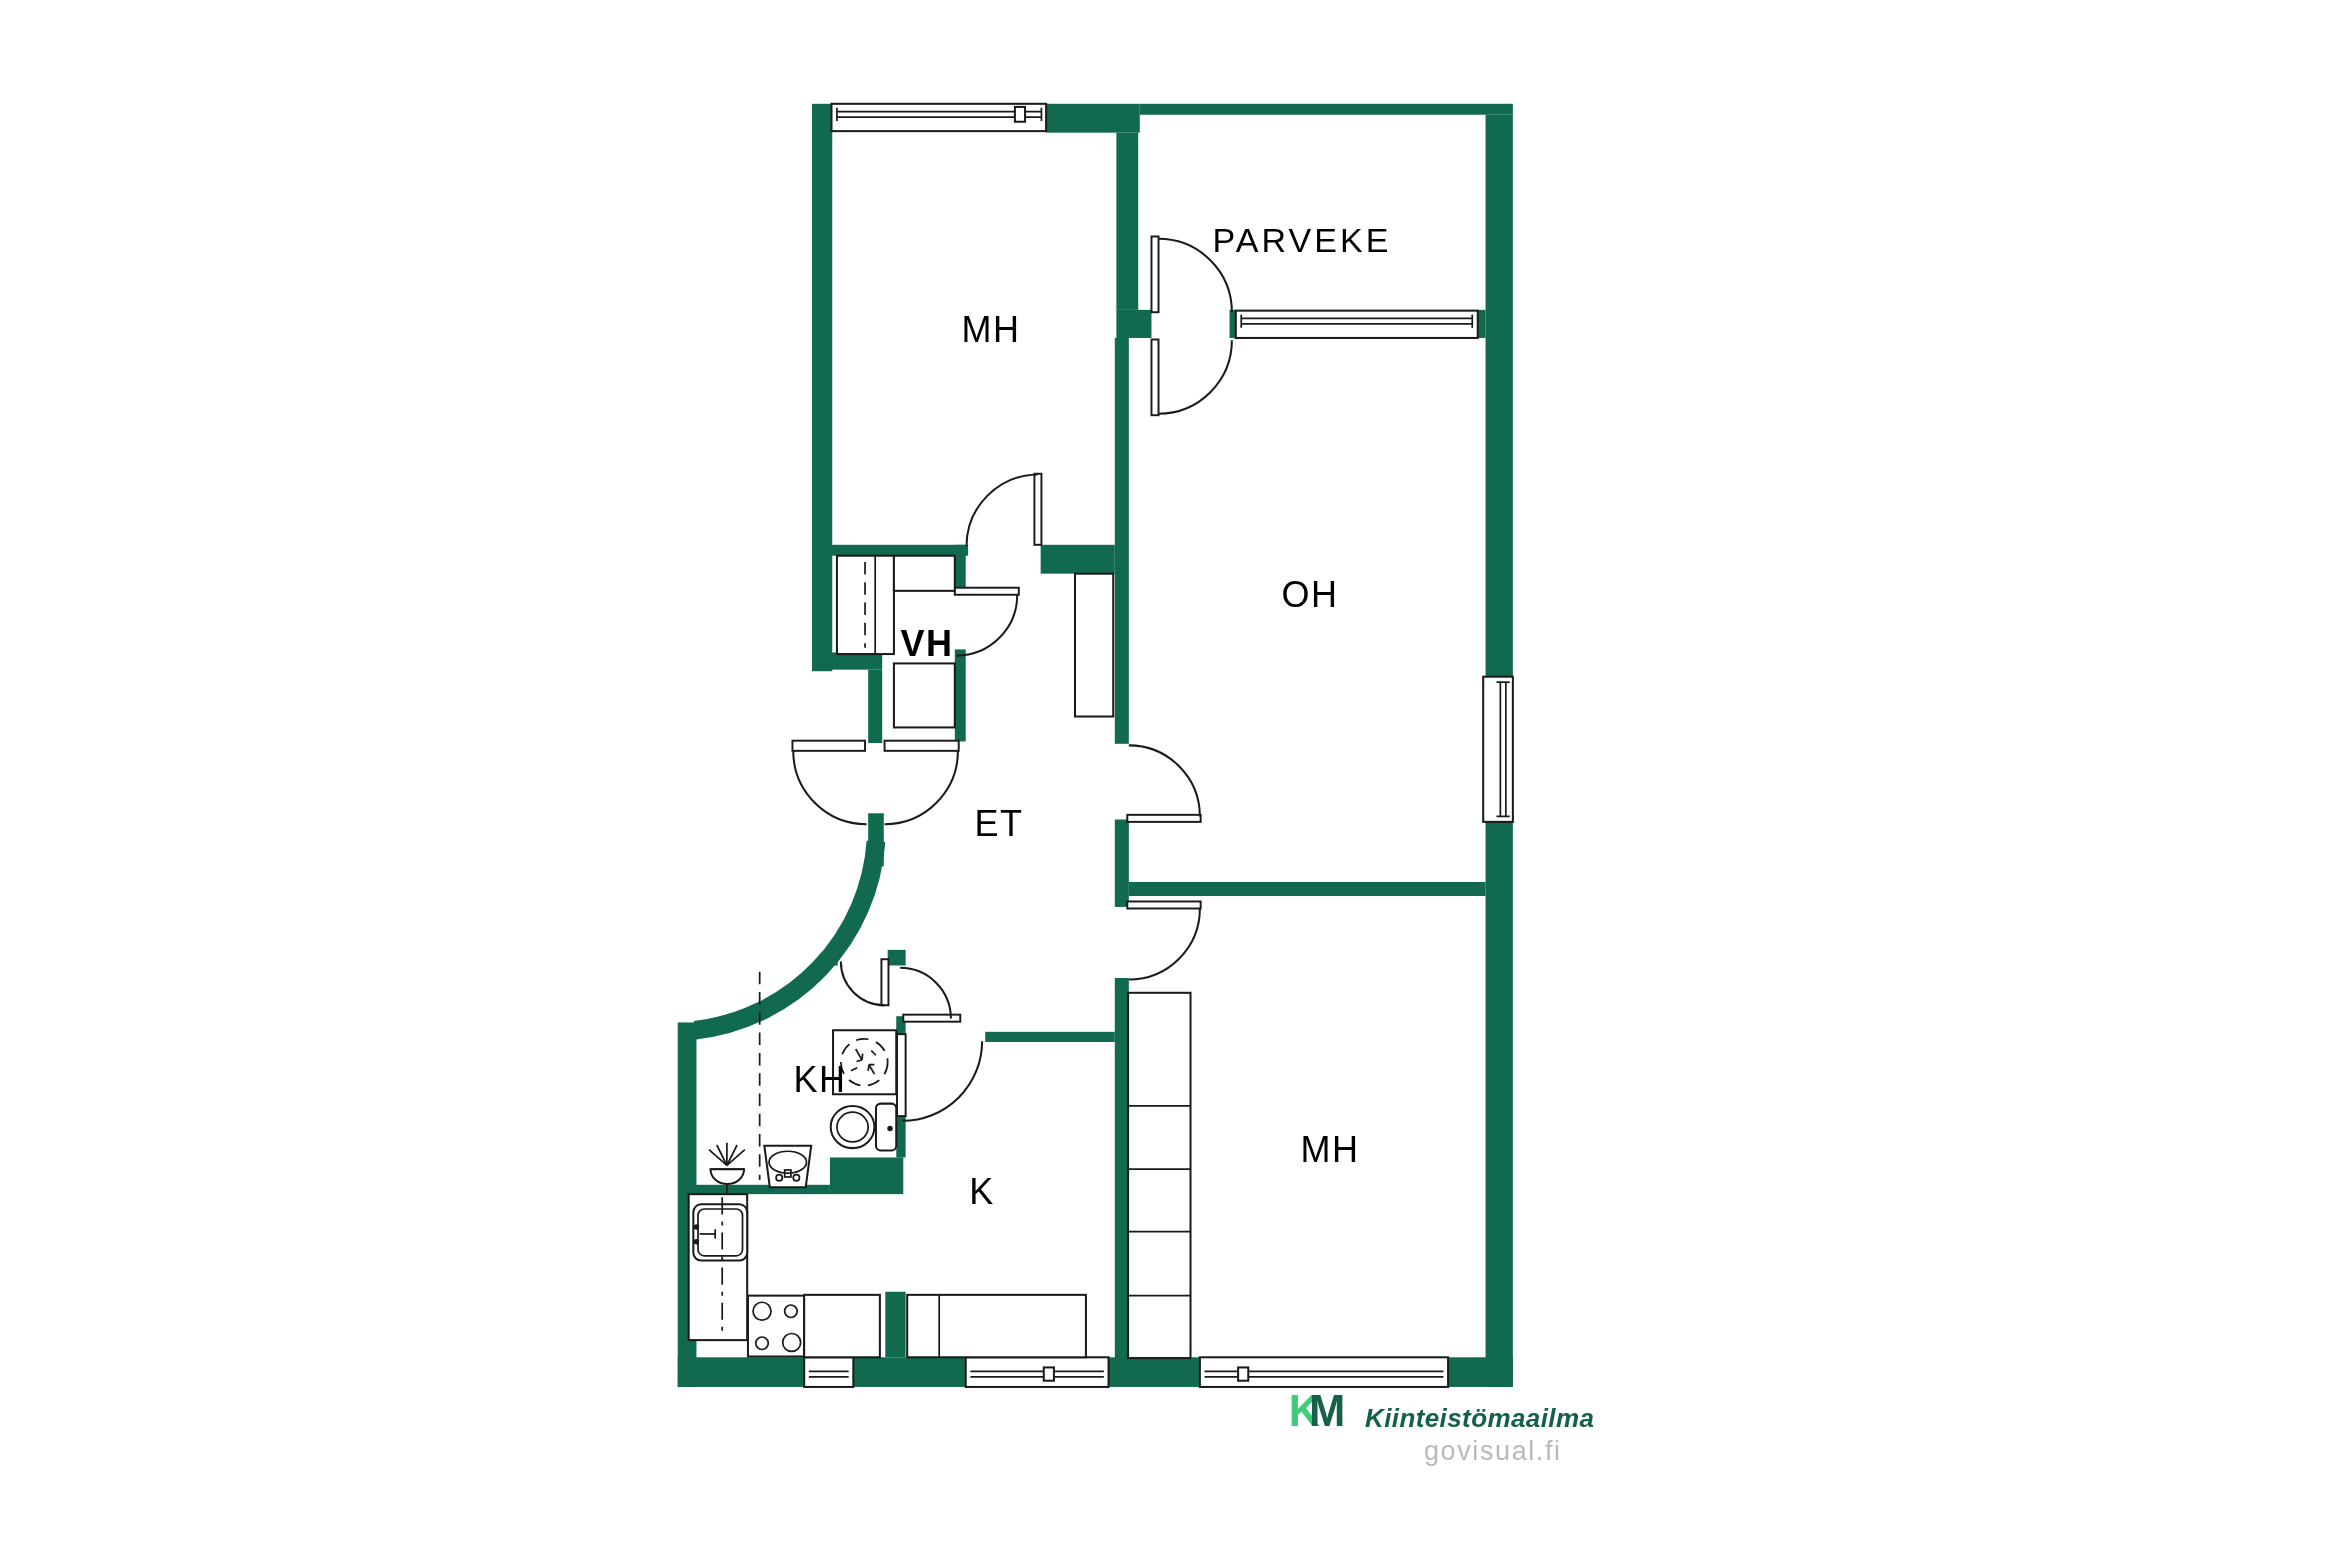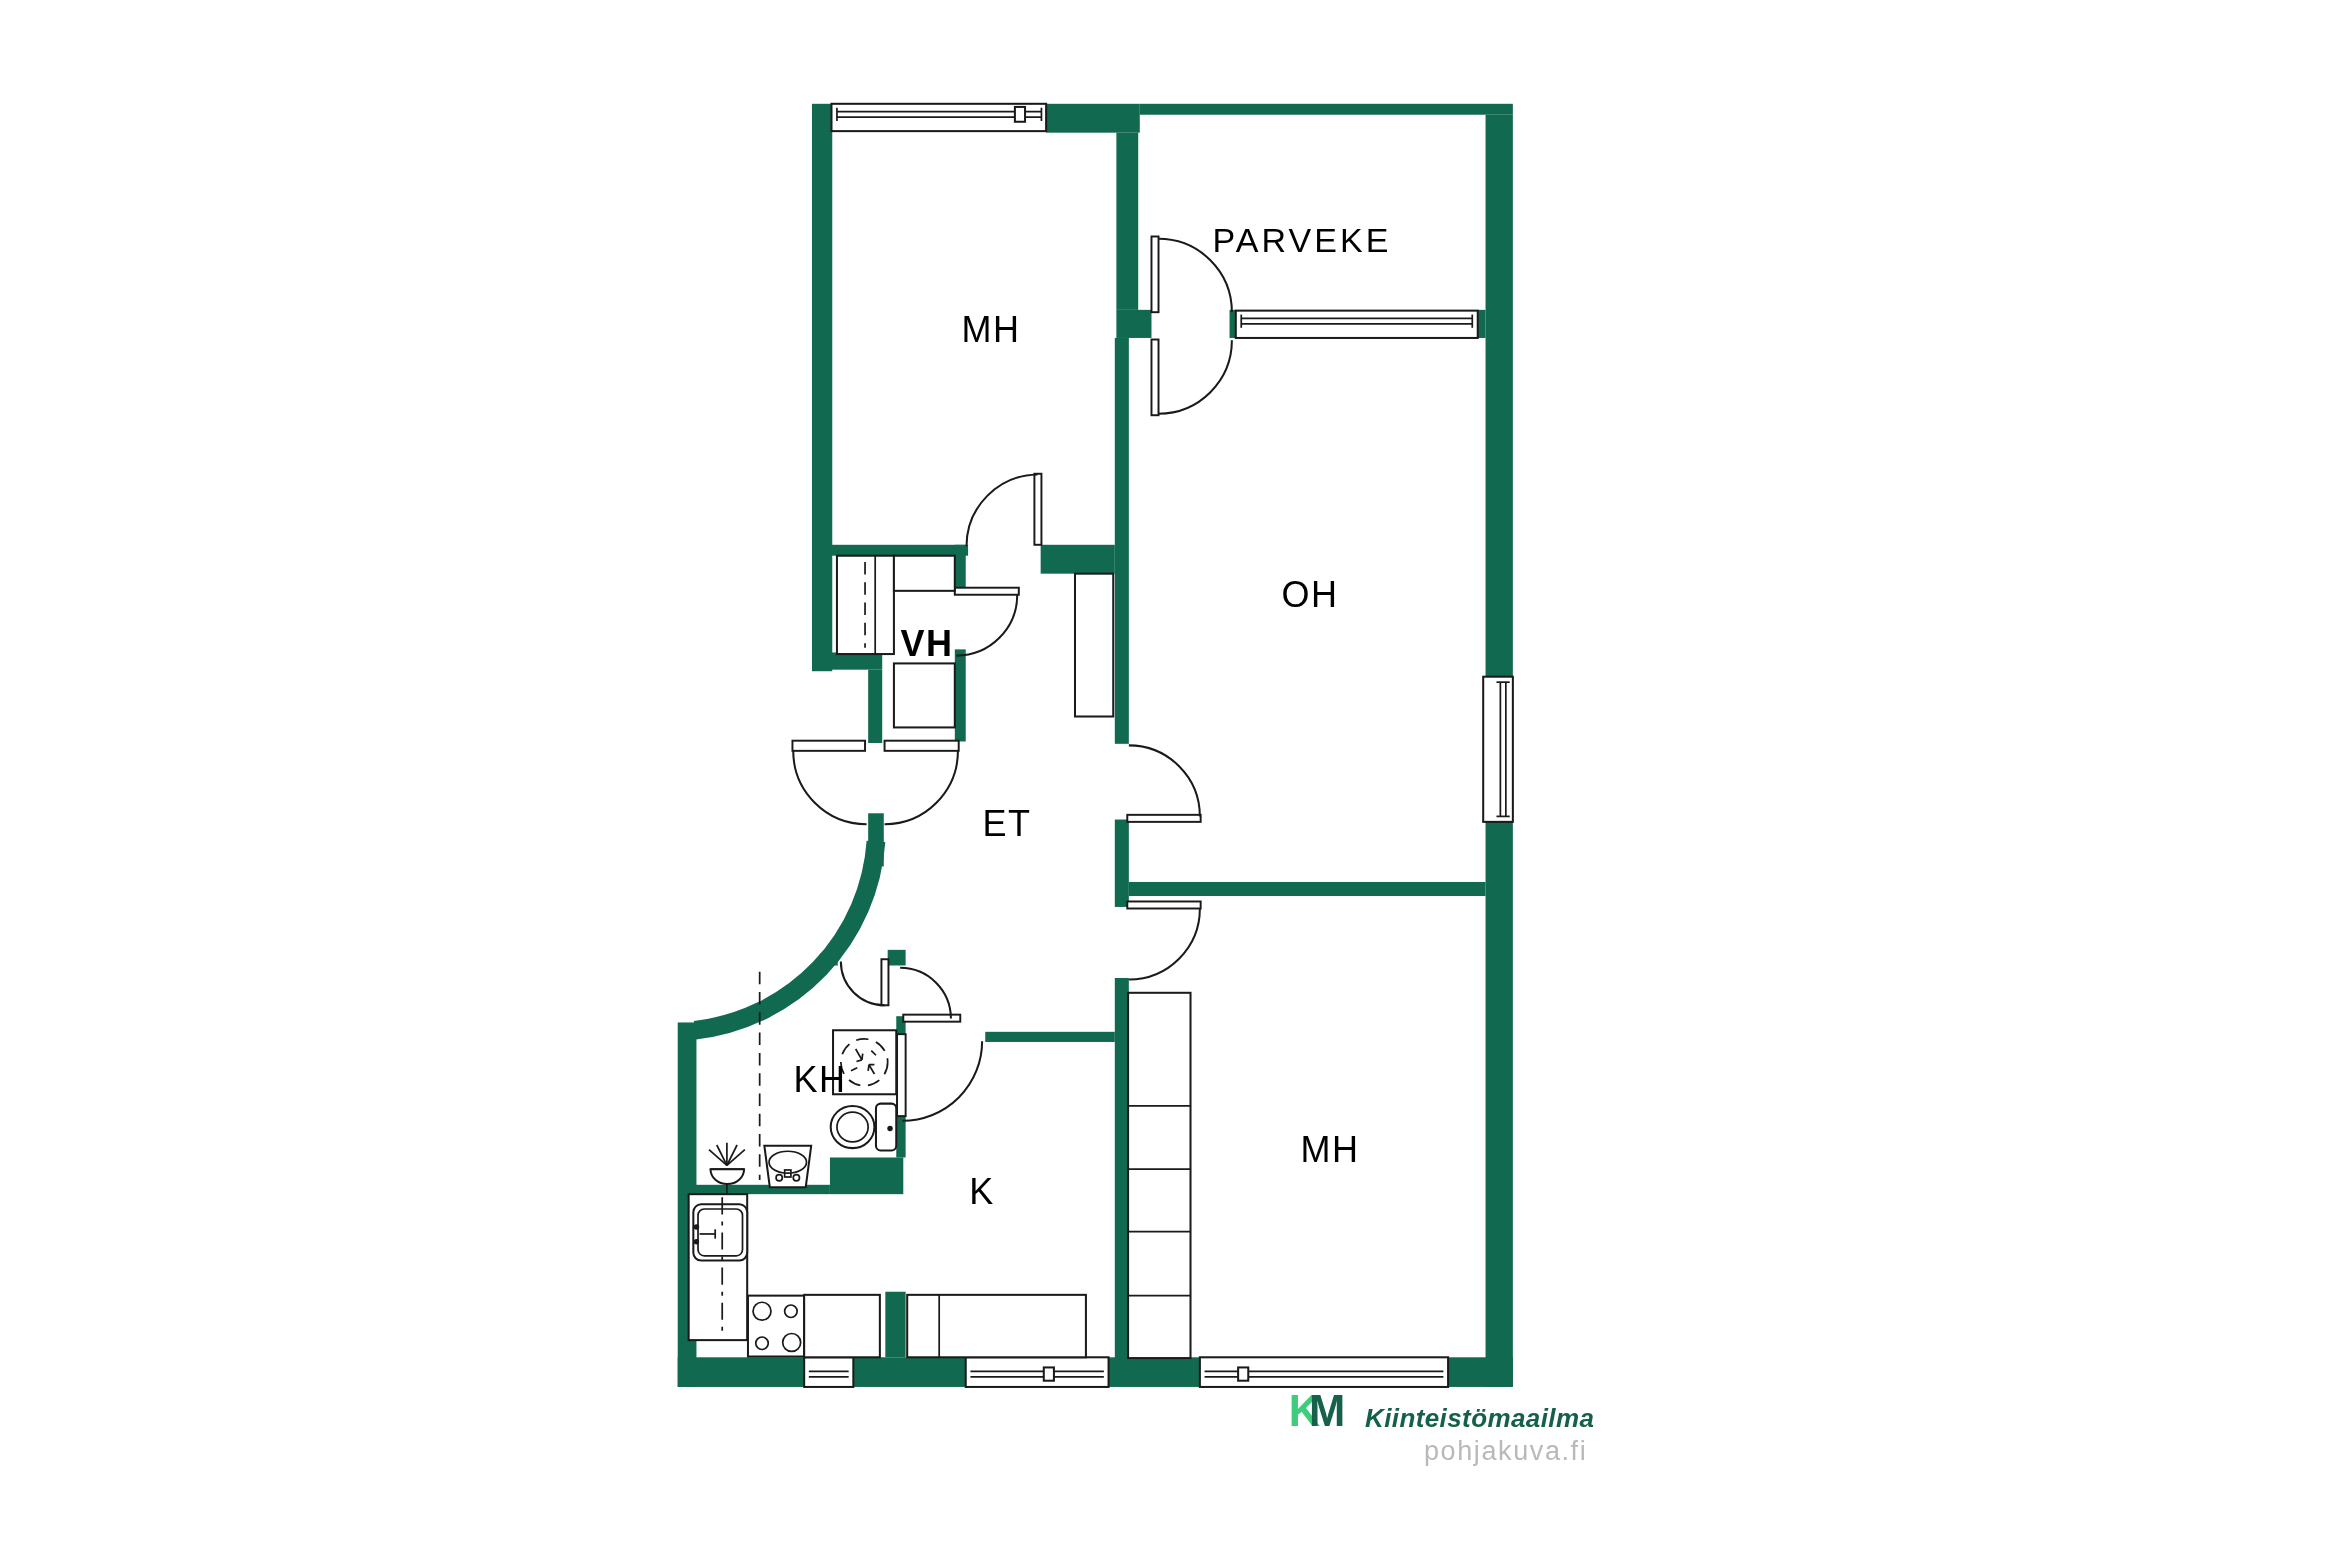--- a/index.html
+++ b/index.html
@@ -235,26 +235,26 @@
         <rect class="fx" x="1162" y="1659" width="229" height="80"></rect>
         <line class="fx-thin" x1="1203" y1="1659" x2="1203" y2="1739"></line>
       </g>
     </g>
   </svg>
 
   <div class="room-label" style="left:991px;top:330px;">MH</div>
   <div class="room-label big" style="left:1302px;top:204px;">PARVEKE</div>
   <div class="room-label" style="left:1310px;top:595px;">OH</div>
   <div class="room-label" style="left:927px;top:644px;font-weight:bold;">VH</div>
-  <div class="room-label" style="left:999px;top:824px;margin-left:8px;">ET</div>
+  <div class="room-label" style="left:999px;top:824px;">ET</div>
   <div class="room-label" style="left:792px;top:1080px;margin-left:28px;">KH</div>
   <div class="room-label" style="left:982px;top:1192px;">K</div>
   <div class="room-label" style="left:1330px;top:1150px;">MH</div>
 
 
   <svg style="position:absolute;left:1287px;top:1390px;" width="78" height="42" viewBox="0 0 100 54">
     <text class="logo-k" x="2" y="46" fill="#3fcc7c">K</text>
     <text class="logo-m" x="28" y="46" fill="#17604c">M</text>
   </svg>
   <div class="brand-name" style="left:1365px;top:1403px;">Kiinteistömaailma</div>
-  <div class="brand-watermark" style="left:1424px;top:1436px;">pohjakuva.fi</div>
+  <div class="brand-watermark" style="left:1424px;top:1436px;">govisual.fi</div>
 </div>
 
 
 </body></html>

